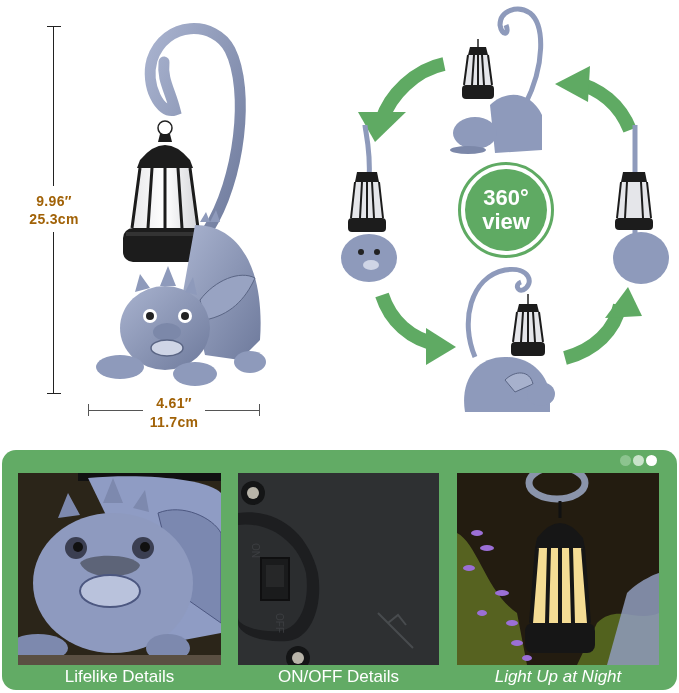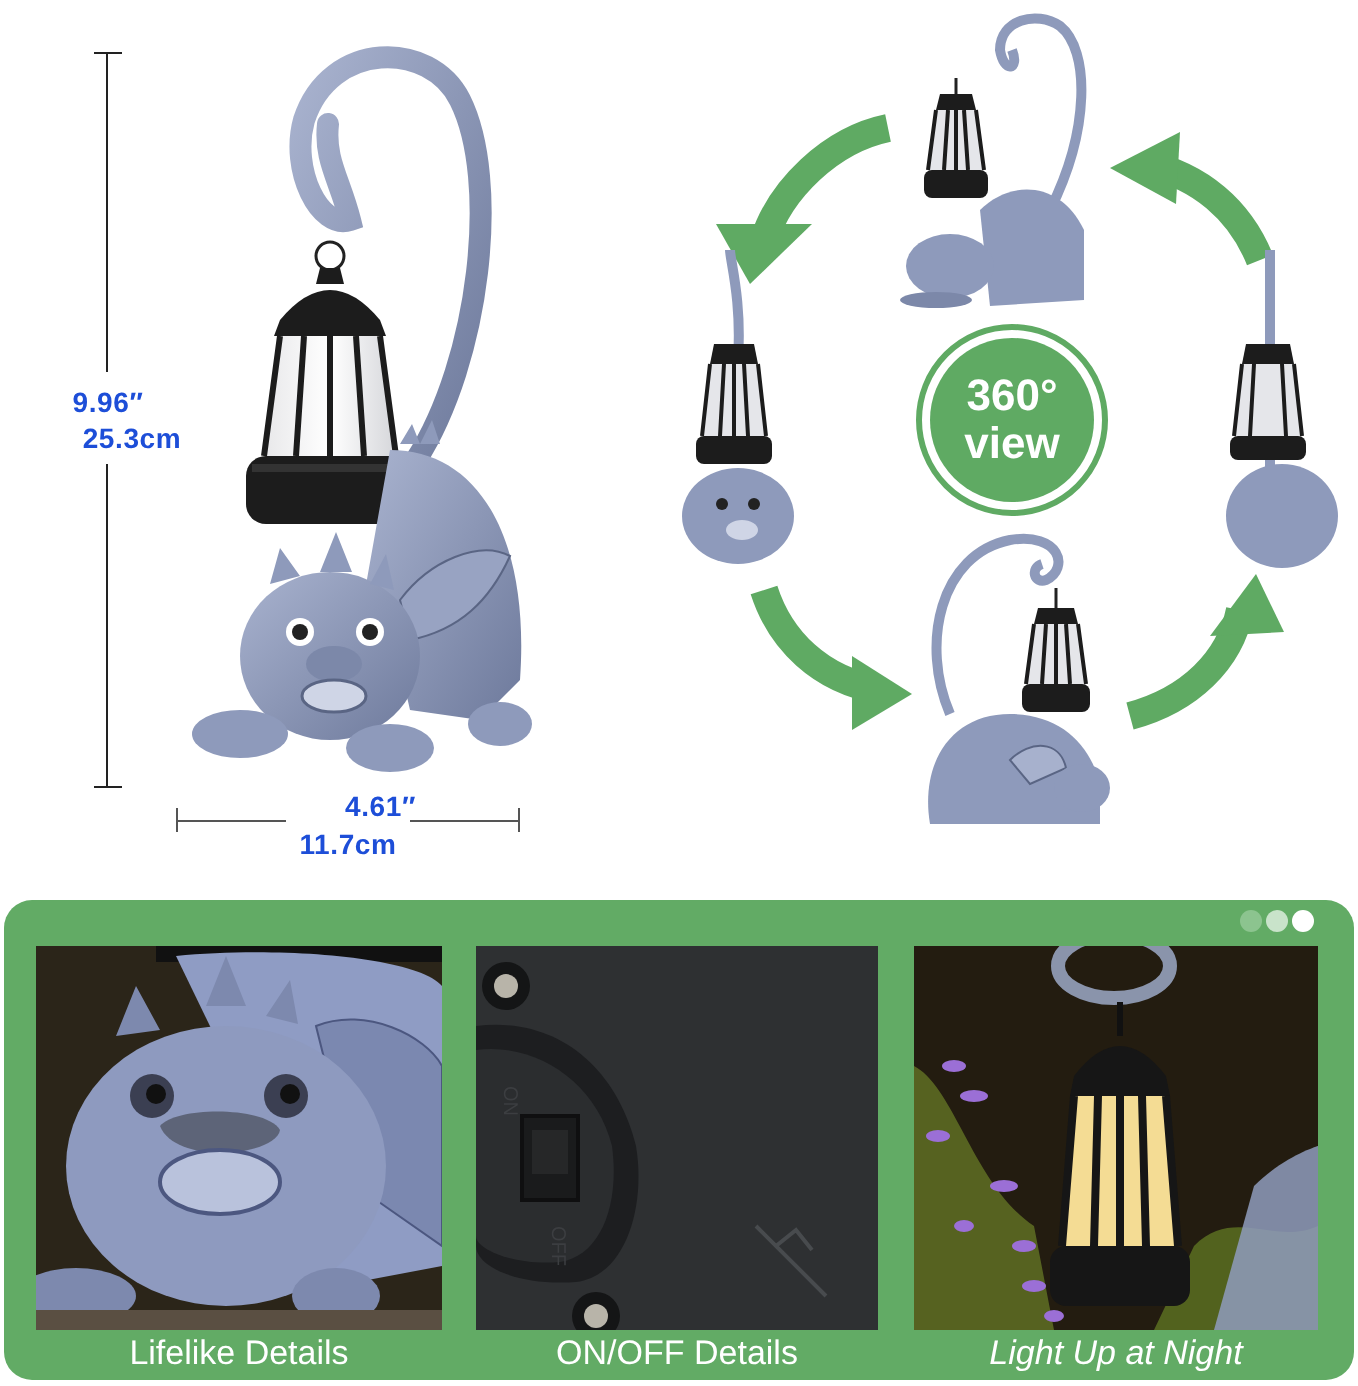--- a/index.html
+++ b/index.html
@@ -4,48 +4,48 @@
 <style>
   html, body { margin:0; padding:0; background:#ffffff; }
   body { width:679px; height:693px; position:relative; overflow:hidden; font-family:"Liberation Sans", sans-serif; }
   .abs { position:absolute; }
 
   
   .dim-v-line { position:absolute; left:53px; width:1px; background:#222; }
   .dim-tick-h { position:absolute; height:1px; width:14px; background:#222; }
   .dim-h-line { position:absolute; top:410px; height:1px; background:#555; }
   .dim-tick-v { position:absolute; width:1px; height:12px; background:#555; }
-  .dim-text { position:absolute; font-size:14px; color:#1d4ed8; text-align:center; line-height:17px; font-weight:bold; letter-spacing:0.3px; }
+  .dim-text { position:absolute; font-size:14px; color:#a16207; text-align:center; line-height:17px; font-weight:bold; letter-spacing:0.3px; }
 
   
   .badge-outer { position:absolute; left:458px; top:162px; width:96px; height:96px; border-radius:50%; background:#fff; border:3px solid #5faa63; box-sizing:border-box;text-align:center; }
   .badge-inner { position:absolute; left:4px; top:4px; right:4px; bottom:4px; border-radius:50%; background:#5faa63; display:flex; flex-direction:column; align-items:center; justify-content:center; }
   .badge-line { color:#fff; font-weight:bold; font-size:22px; line-height:24px; }
   .green-panel { position:absolute; left:2px; top:450px; width:519px; height:240px; background:#62ab65; border-radius:14px; }
   .thumb { position:absolute; top:473px; height:192px; overflow:hidden; }
   .caption { position:absolute; top:666px; height:22px; color:#fff; font-size:17px; text-align:center; line-height:22px; }
   .dots { position:absolute; left:620px; top:455px; display:flex; gap:2px; }
   .dot { width:11px; height:11px; border-radius:50%; }
 </style>
 </head>
 <body>
 
 <div>
   <div class="dim-tick-h" style="left:47px; top:26px;"></div>
   <div class="dim-v-line" style="top:26px; height:160px;"></div>
   <div class="dim-text" style="left:2px; top:193px; width:104px;">9.96″</div>
-  <div class="dim-text" style="left:14px; top:211px; width:104px;">25.3cm</div>
+  <div class="dim-text" style="left:2px; top:211px; width:104px;">25.3cm</div>
   <div class="dim-v-line" style="top:232px; height:162px;"></div>
   <div class="dim-tick-h" style="left:47px; top:393px;"></div>
 </div>
 
 <div>
   <div class="dim-tick-v" style="left:88px; top:404px;"></div>
   <div class="dim-h-line" style="left:88px; width:55px;"></div>
-  <div class="dim-text" style="left:140px; top:395px; width:68px;text-align:right;">4.61″</div>
+  <div class="dim-text" style="left:140px; top:395px; width:68px;">4.61″</div>
   <div class="dim-text" style="left:140px; top:414px; width:68px;">11.7cm</div>
   <div class="dim-h-line" style="left:205px; width:54px;"></div>
   <div class="dim-tick-v" style="left:259px; top:404px;"></div>
 </div>
 
 <svg class="abs" style="left:90px; top:10px;" width="180" height="380" viewBox="0 0 180 380">
   <defs>
     <linearGradient id="stone" x1="0" y1="0" x2="1" y2="1">
       <stop offset="0" stop-color="#a9b3cf"></stop>
       <stop offset="1" stop-color="#6e7a9c"></stop>

